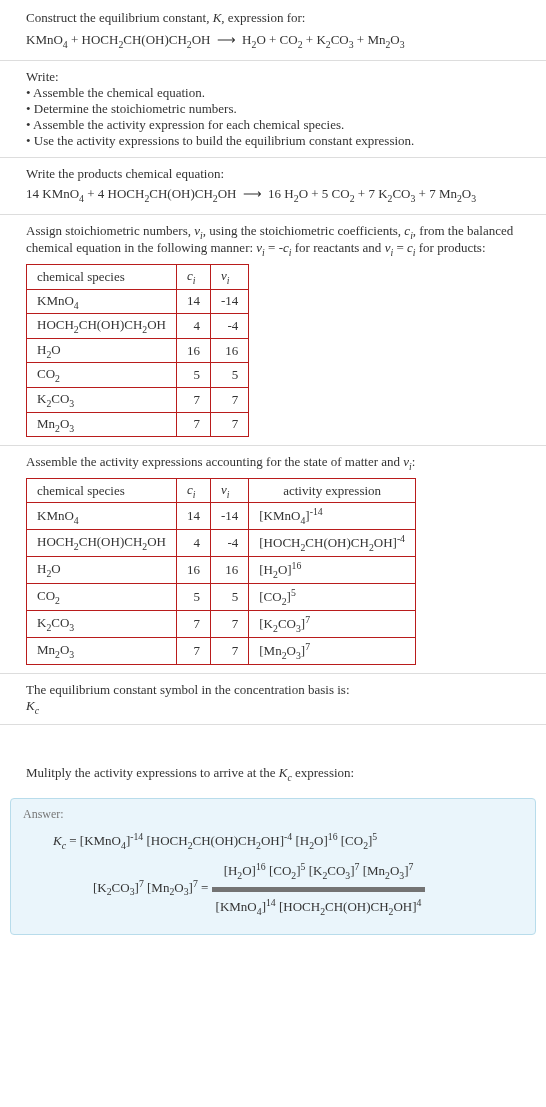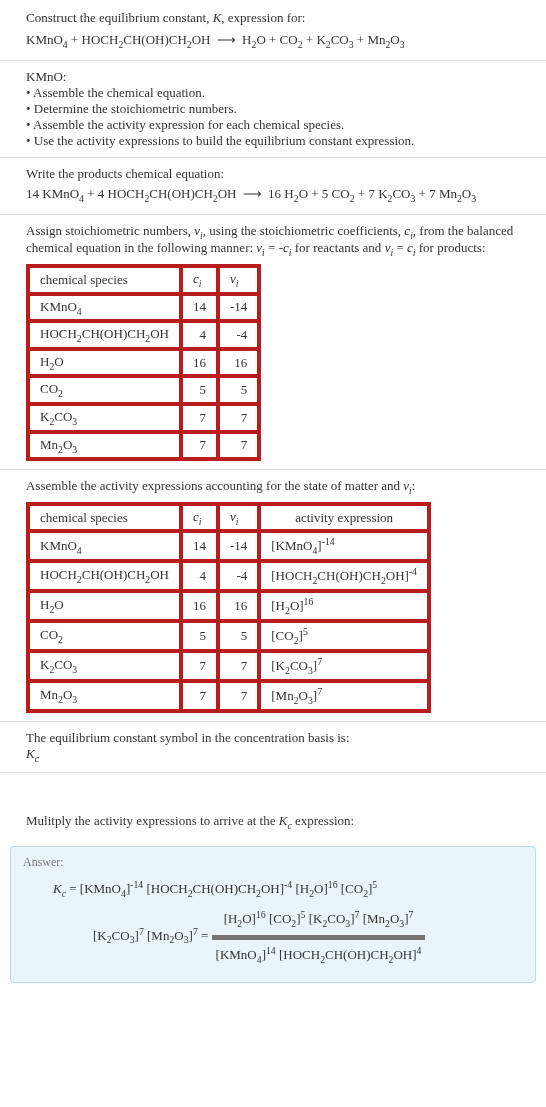--- a/index.html
+++ b/index.html
@@ -30,21 +30,21 @@
     font-size: 0.75em;
   }
   sup {
     font-size: 0.75em;
   }
   table.data {
     border-collapse: collapse;
     margin-top: 6px;
   }
   table.data th, table.data td {
-    border: 4px solid #b91c1c;
+    border: 1px solid #b91c1c;
     padding: 3px 10px;
     text-align: left;
     font-weight: normal;
     font-size: 13px;
     margin-left: 33px;
   }
   table.data th {
     background: #fff;
   }
   table.data td.num {
@@ -95,21 +95,21 @@
 <div class="section">
   <div class="prompt-text">
     Construct the equilibrium constant, <span class="italic">K</span>, expression for:
   </div>
   <div class="eq-line">
     KMnO<sub>4</sub> + HOCH<sub>2</sub>CH(OH)CH<sub>2</sub>OH &nbsp;⟶&nbsp; H<sub>2</sub>O + CO<sub>2</sub> + K<sub>2</sub>CO<sub>3</sub> + Mn<sub>2</sub>O<sub>3</sub>
   </div>
 </div>
 
 <div class="section">
-  <div>KMnO:</div>
+  <div>Write:</div>
   <div>• Assemble the chemical equation.</div>
   <div>• Determine the stoichiometric numbers.</div>
   <div>• Assemble the activity expression for each chemical species.</div>
   <div>• Use the activity expressions to build the equilibrium constant expression.</div>
 </div>
 
 <div class="section">
   <div>Write the products chemical equation:</div>
   <div class="eq-line">
     14 KMnO<sub>4</sub> + 4 HOCH<sub>2</sub>CH(OH)CH<sub>2</sub>OH &nbsp;⟶&nbsp; 16 H<sub>2</sub>O + 5 CO<sub>2</sub> + 7 K<sub>2</sub>CO<sub>3</sub> + 7 Mn<sub>2</sub>O<sub>3</sub>

